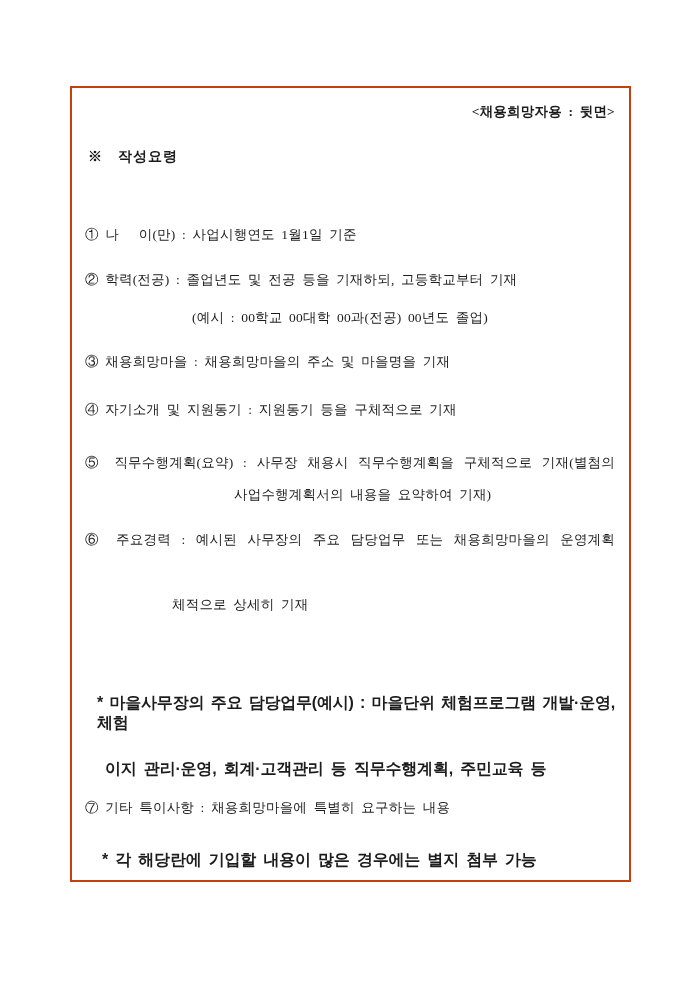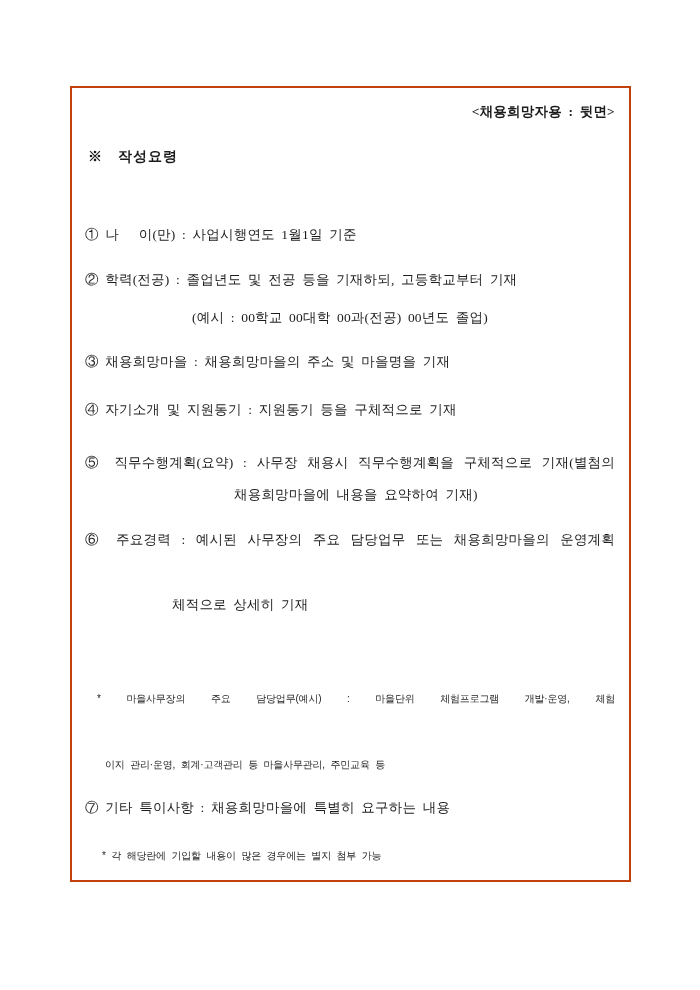--- a/index.html
+++ b/index.html
@@ -33,22 +33,23 @@
     font-size: 13.5px;
     line-height: 1.25;
     letter-spacing: 0.2px;
     word-spacing: 3px;
     white-space: pre;
     color: #1c1c1c;
   }
   .serif { font-family: "Liberation Serif", "DejaVu Serif", serif; }
   .gothic {
     font-family: "Liberation Sans", "DejaVu Sans", sans-serif;
-    font-size: 10px;
+    font-size: 16px;
     letter-spacing: -0.2px;
+    font-weight: bold;
   }
   .bold { font-weight: bold; }
   .just {
     white-space: normal;
     text-align: justify;
     text-align-last: justify;
     word-spacing: normal;
     right: 14px;
   }
   .small { font-size: 12.5px; }
@@ -66,27 +67,27 @@
     <div class="ln serif" style="top:139px; left:13px;">① 나   이(만) : 사업시행연도 1월1일 기준</div>
 
     <div class="ln serif" style="top:184px; left:13px;">② 학력(전공) : 졸업년도 및 전공 등을 기재하되, 고등학교부터 기재</div>
     <div class="ln serif" style="top:222px; left:120px;">(예시 : 00학교 00대학 00과(전공) 00년도 졸업)</div>
 
     <div class="ln serif" style="top:266px; left:13px;">③ 채용희망마을 : 채용희망마을의 주소 및 마을명을 기재</div>
 
     <div class="ln serif" style="top:314px; left:13px;">④ 자기소개 및 지원동기 : 지원동기 등을 구체적으로 기재</div>
 
     <div class="ln serif just" style="top:367px; left:13px;">⑤ 직무수행계획(요약) : 사무장 채용시 직무수행계획을 구체적으로 기재(별첨의</div>
-    <div class="ln serif" style="top:399px; left:162px;">채용희망마을에 내용을 요약하여 기재)</div>
+    <div class="ln serif" style="top:399px; left:162px;">사업수행계획서의 내용을 요약하여 기재)</div>
 
     <div class="ln serif just" style="top:444px; left:13px;">⑥ 주요경력 : 예시된 사무장의 주요 담당업무 또는 채용희망마을의 운영계획</div>
     <div class="ln serif" style="top:509px; left:100px;">체적으로 상세히 기재</div>
 
 
     <div class="ln gothic just" style="top:605px; left:25px;">* 마을사무장의 주요 담당업무(예시) : 마을단위 체험프로그램 개발·운영, 체험</div>
-    <div class="ln gothic" style="top:671px; left:33px;">이지 관리·운영, 회계·고객관리 등 마을사무관리, 주민교육 등</div>
+    <div class="ln gothic" style="top:671px; left:33px;">이지 관리·운영, 회계·고객관리 등 직무수행계획, 주민교육 등</div>
 
     <div class="ln serif" style="top:712px; left:13px;">⑦ 기타 특이사항 : 채용희망마을에 특별히 요구하는 내용</div>
 
     <div class="ln gothic" style="top:762px; left:30px;">* 각 해당란에 기입할 내용이 많은 경우에는 별지 첨부 가능</div>
 
   </div>
 </div>
 
 </body></html>

